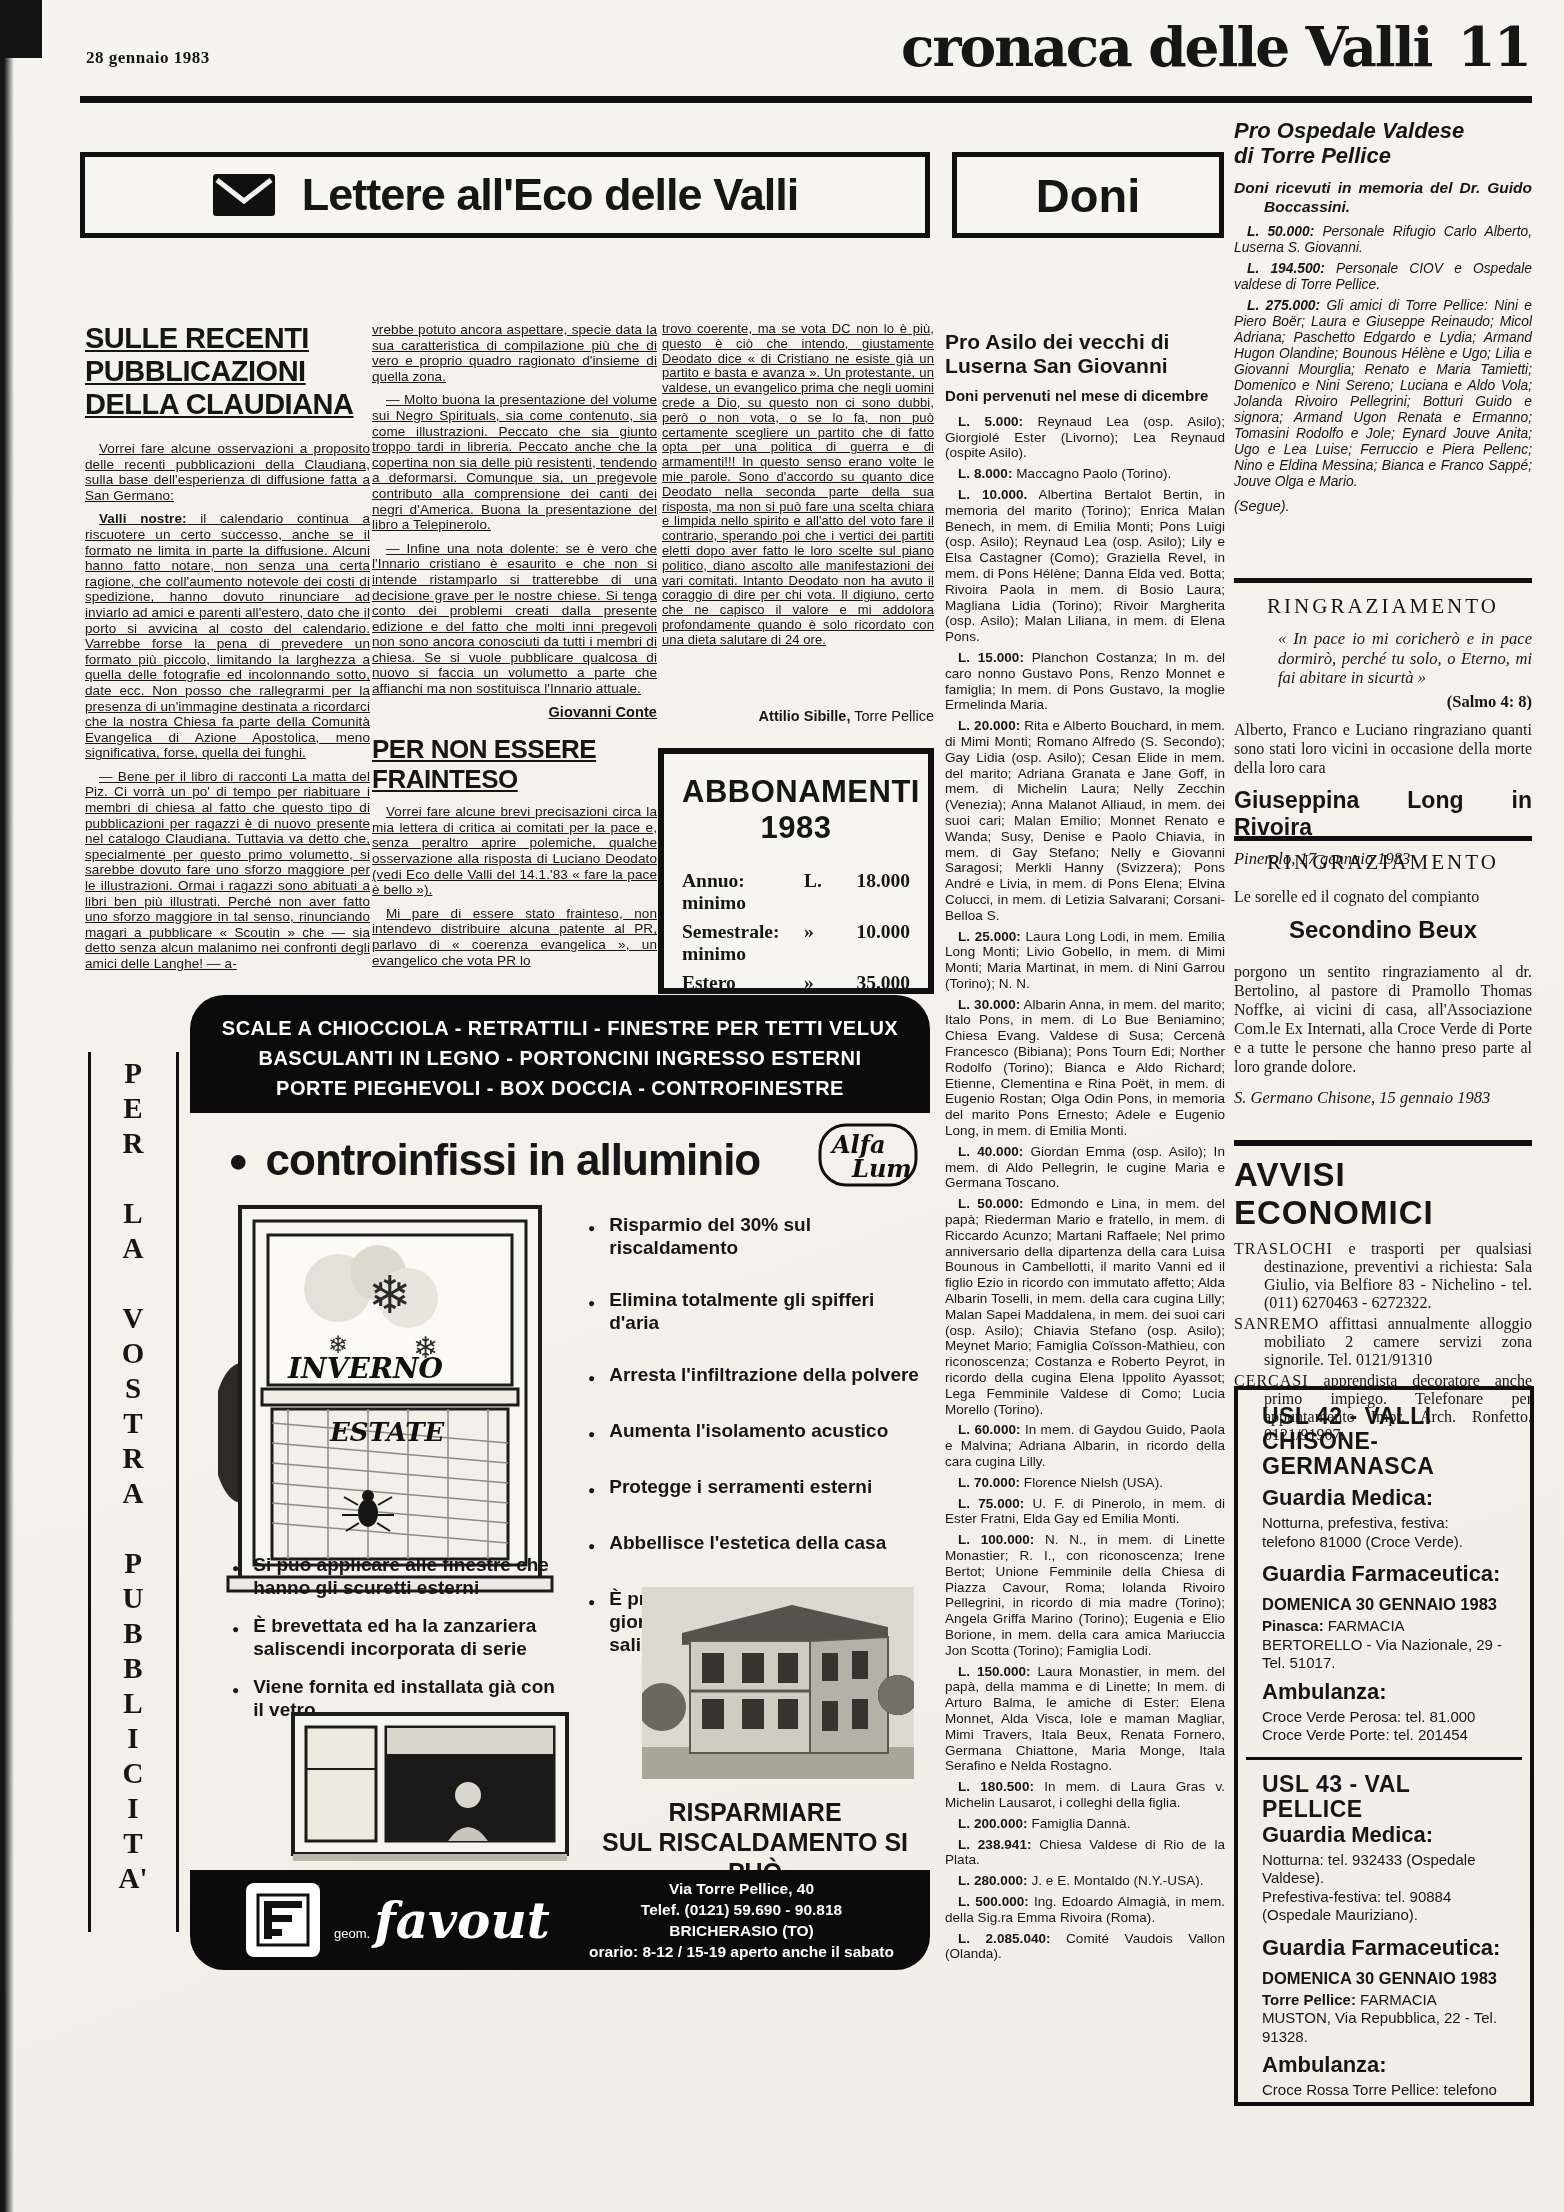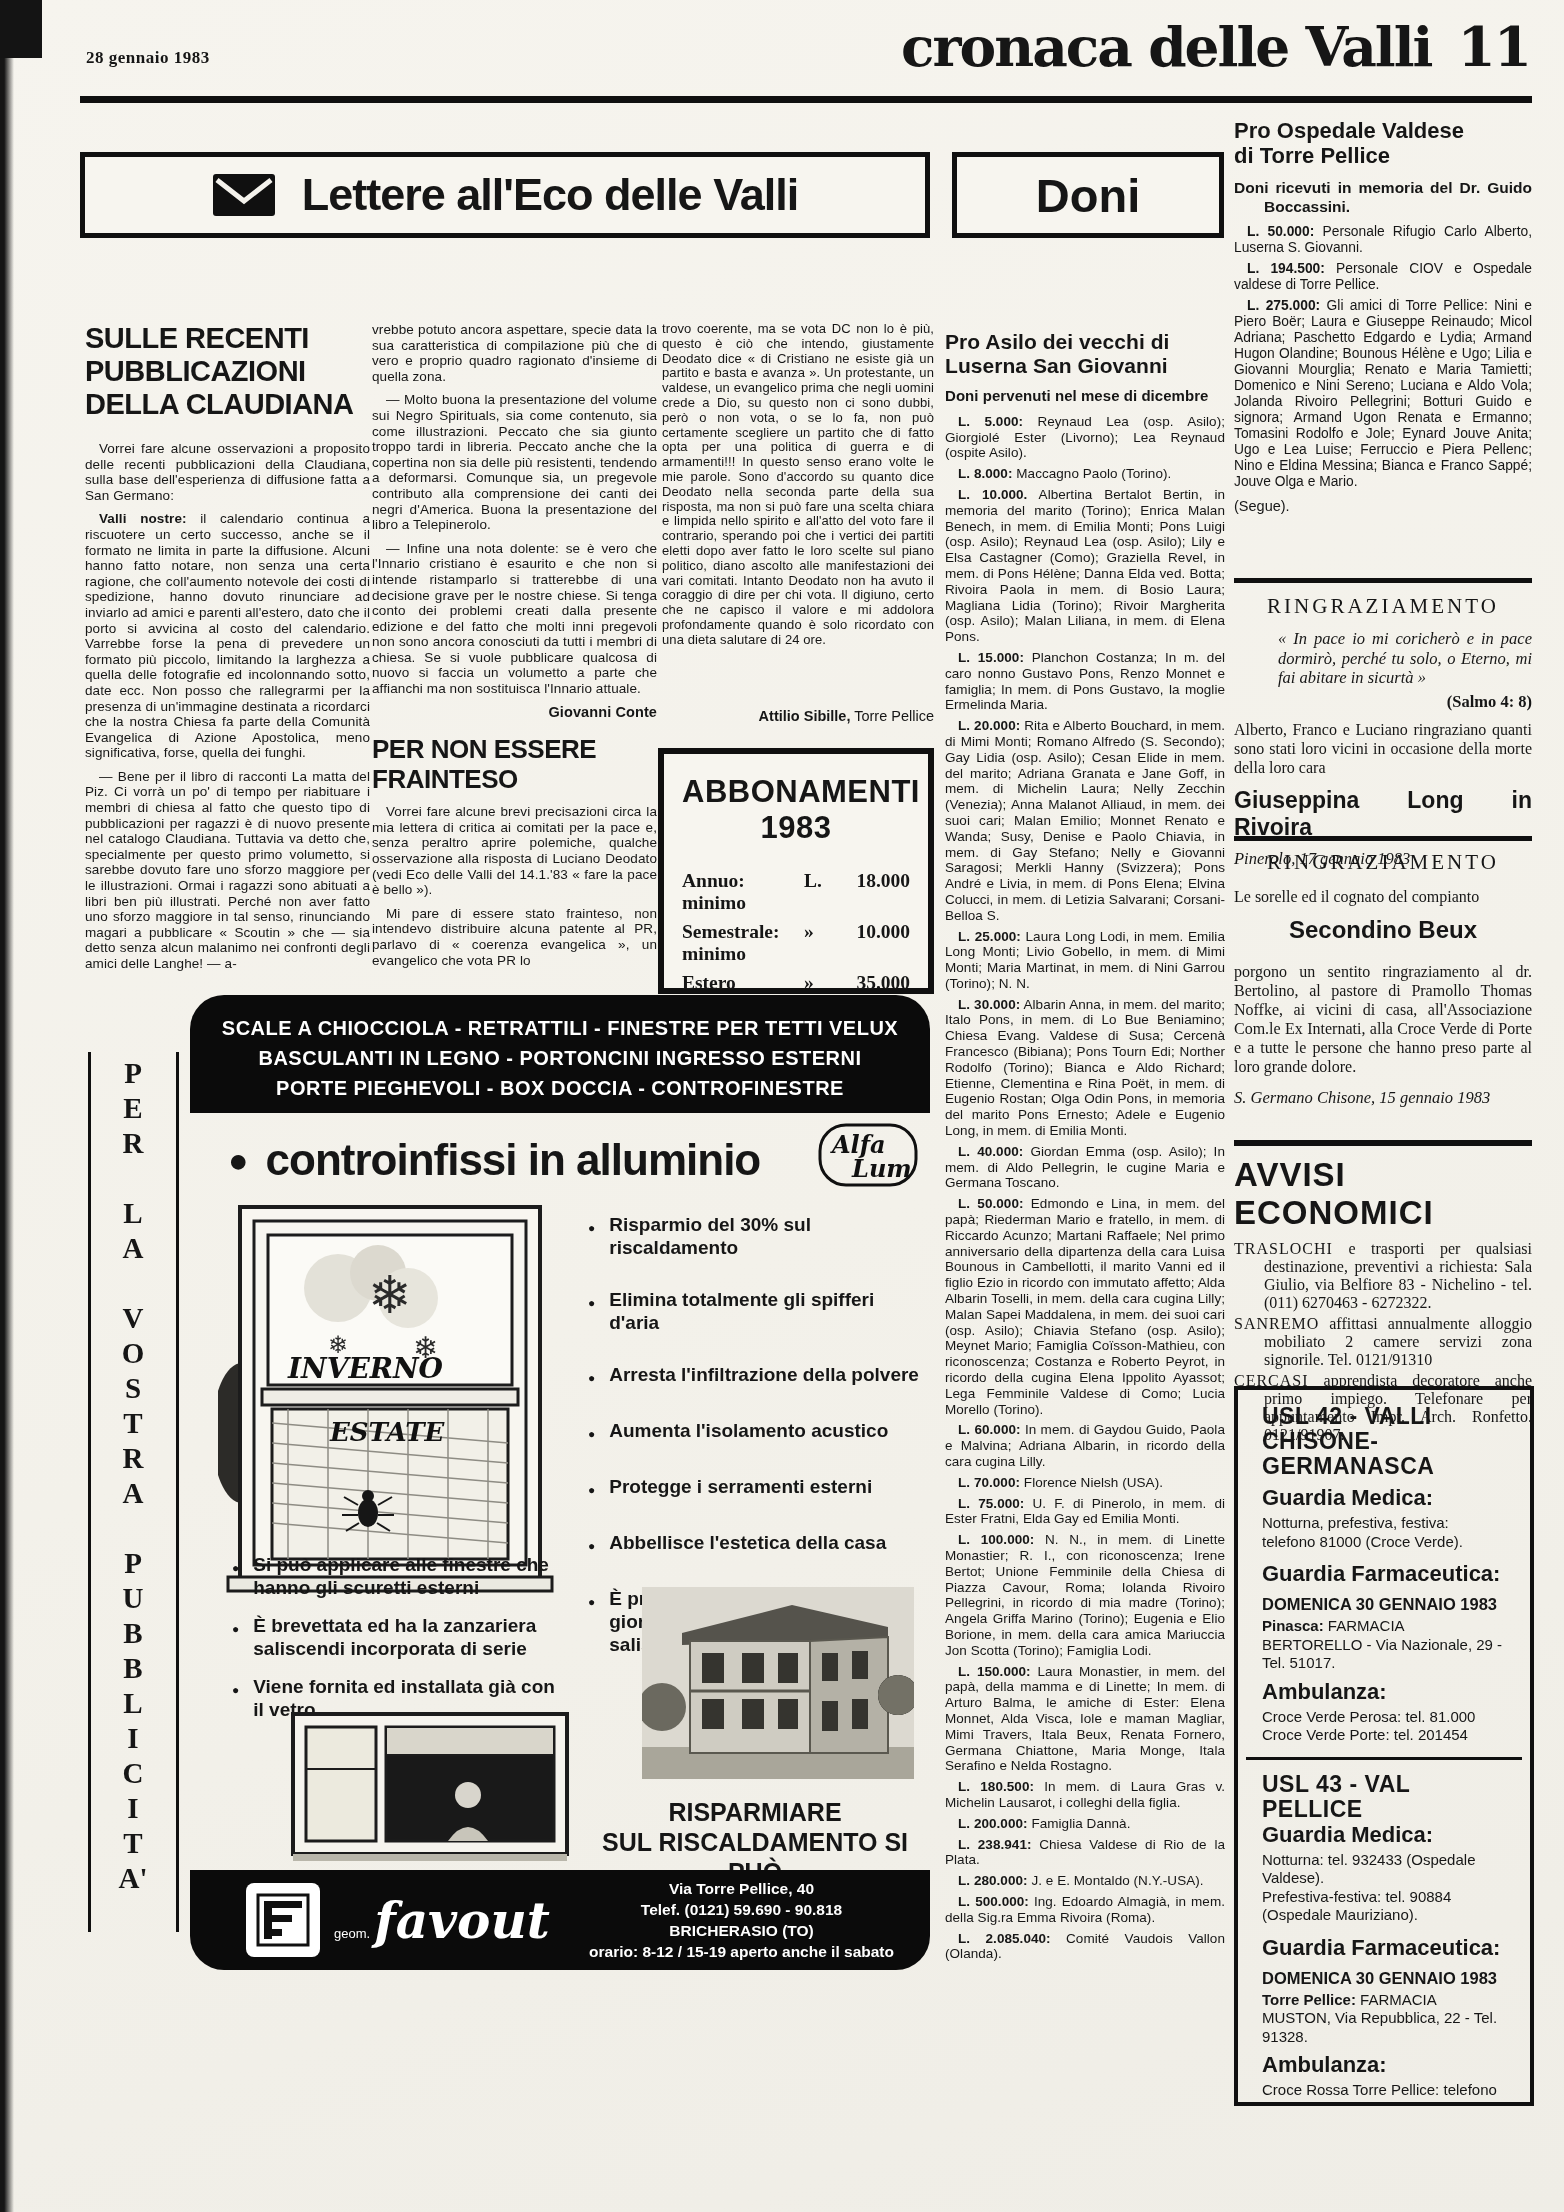--- a/index.html
+++ b/index.html
@@ -11,21 +11,21 @@
   .rule{background:#101010;}
   
   .date{font-family:"Liberation Serif",serif;font-size:17px;font-weight:bold;letter-spacing:.5px;}
   .masthead{font-family:"DejaVu Serif",serif;font-weight:bold;font-size:55px;letter-spacing:-2px;display:flex;gap:26px;align-items:baseline;}
   
   .bbox{border:5px solid #101010;background:#f7f5ef;box-sizing:border-box;}
   .banner-title{font-weight:bold;font-size:45px;letter-spacing:-1px;}
   
   .headline{font-weight:bold;font-size:29px;line-height:33px;letter-spacing:-.5px;}
   .headline2{font-weight:bold;font-size:26px;line-height:30px;letter-spacing:-.5px;margin:14px 0 10px 0;}
-  .col{text-align:justify;font-size:13.5px;line-height:15.6px;letter-spacing:.1px;overflow:hidden;}
+  .col{text-align:justify;font-size:13.5px;line-height:15.6px;letter-spacing:.1px;overflow:hidden;text-decoration:underline;}
   .col p{margin:0 0 8px 0;text-indent:14px;}
   .col p.noind{text-indent:0;}
   .sig{text-align:right;font-weight:bold;font-size:14.5px;margin-top:2px;}
   .sig .pl{font-weight:normal;}
   
   .abb-title{font-weight:bold;font-size:31px;text-align:center;letter-spacing:.5px;}
   .abb-row{display:flex;font-family:"Liberation Serif",serif;font-weight:bold;font-size:19.5px;margin:0 0 7px 0;}
   .abb-row .lab{flex:1;}
   .abb-row .cur{width:36px;text-align:left;}
   .abb-row .val{width:70px;text-align:right;}
@@ -178,21 +178,21 @@
     <p class="entry"><b class="amt">L. 150.000:</b> <span>Laura Monastier, in mem. del papà, della mamma e di Linette; In mem. di Arturo Balma, le amiche di Ester: Elena Monnet, Alda Visca, Iole e maman Magliar, Mimi Travers, Itala Beux, Renata Fornero, Germana Chiattone, Maria Monge, Itala Serafino e Nelda Rostagno.</span></p>
     <p class="entry"><b class="amt">L. 180.500:</b> <span>In mem. di Laura Gras v. Michelin Lausarot, i colleghi della figlia.</span></p>
     <p class="entry"><b class="amt">L. 200.000:</b> <span>Famiglia Dannà.</span></p>
     <p class="entry"><b class="amt">L. 238.941:</b> <span>Chiesa Valdese di Rio de la Plata.</span></p>
     <p class="entry"><b class="amt">L. 280.000:</b> <span>J. e E. Montaldo (N.Y.-USA).</span></p>
     <p class="entry"><b class="amt">L. 500.000:</b> <span>Ing. Edoardo Almagià, in mem. della Sig.ra Emma Rivoira (Roma).</span></p>
     <p class="entry"><b class="amt">L. 2.085.040:</b> <span>Comité Vaudois Vallon (Olanda).</span></p>
     <p class="entry"><b class="amt">L. 7.569.580:</b> <span>Rimessa I.C.A. per restauro Asilo.</span></p>
   </div>
 
-  <div class="abs ospcol" style="left:1234px;top:118px;width:298px;height:452px;overflow:hidden;">
+  <div class="abs ospcol" style="left:1234px;top:118px;width:298px;height:452px;overflow:hidden;font-style:italic;">
     <div class="osp-head preline">Pro Ospedale Valdese
 di Torre Pellice</div>
     <div class="osp-intro">Doni ricevuti in memoria del Dr. Guido Boccassini.</div>
     <p class="entry"><b class="amt">L. 50.000:</b> <span>Personale Rifugio Carlo Alberto, Luserna S. Giovanni.</span></p>
     <p class="entry"><b class="amt">L. 194.500:</b> <span>Personale CIOV e Ospedale valdese di Torre Pellice.</span></p>
     <p class="entry"><b class="amt">L. 275.000:</b> <span>Gli amici di Torre Pellice: Nini e Piero Boër; Laura e Giuseppe Reinaudo; Micol Adriana; Paschetto Edgardo e Lydia; Armand Hugon Olandine; Bounous Hélène e Ugo; Lilia e Giovanni Mourglia; Renato e Maria Tamietti; Domenico e Nini Sereno; Luciana e Aldo Vola; Jolanda Rivoiro Pellegrini; Botturi Guido e signora; Armand Ugon Renata e Ermanno; Tomasini Rodolfo e Jole; Eynard Jouve Anita; Ugo e Lea Luise; Ferruccio e Piera Pellenc; Nino e Eldina Messina; Bianca e Franco Sappé; Jouve Olga e Mario.</span></p>
     <div class="segue">(Segue).</div>
   </div>
 
   <div class="abs rule" style="left:1234px;top:578px;width:298px;height:5px;"></div>

